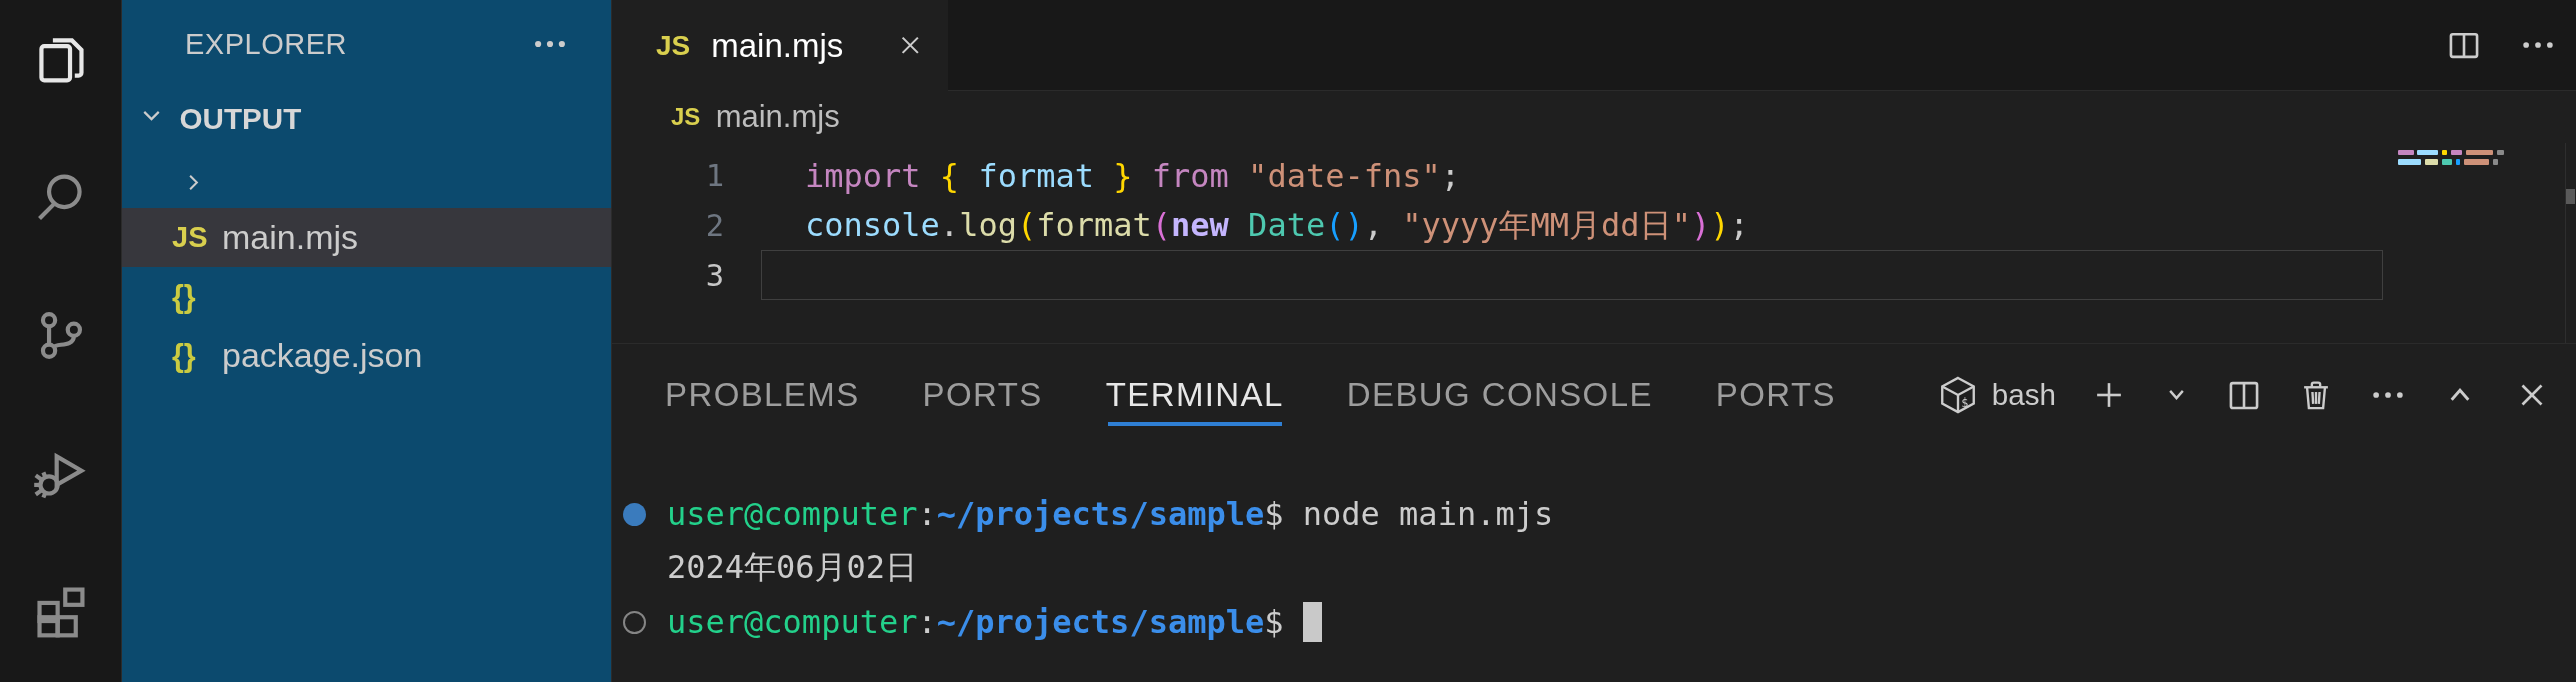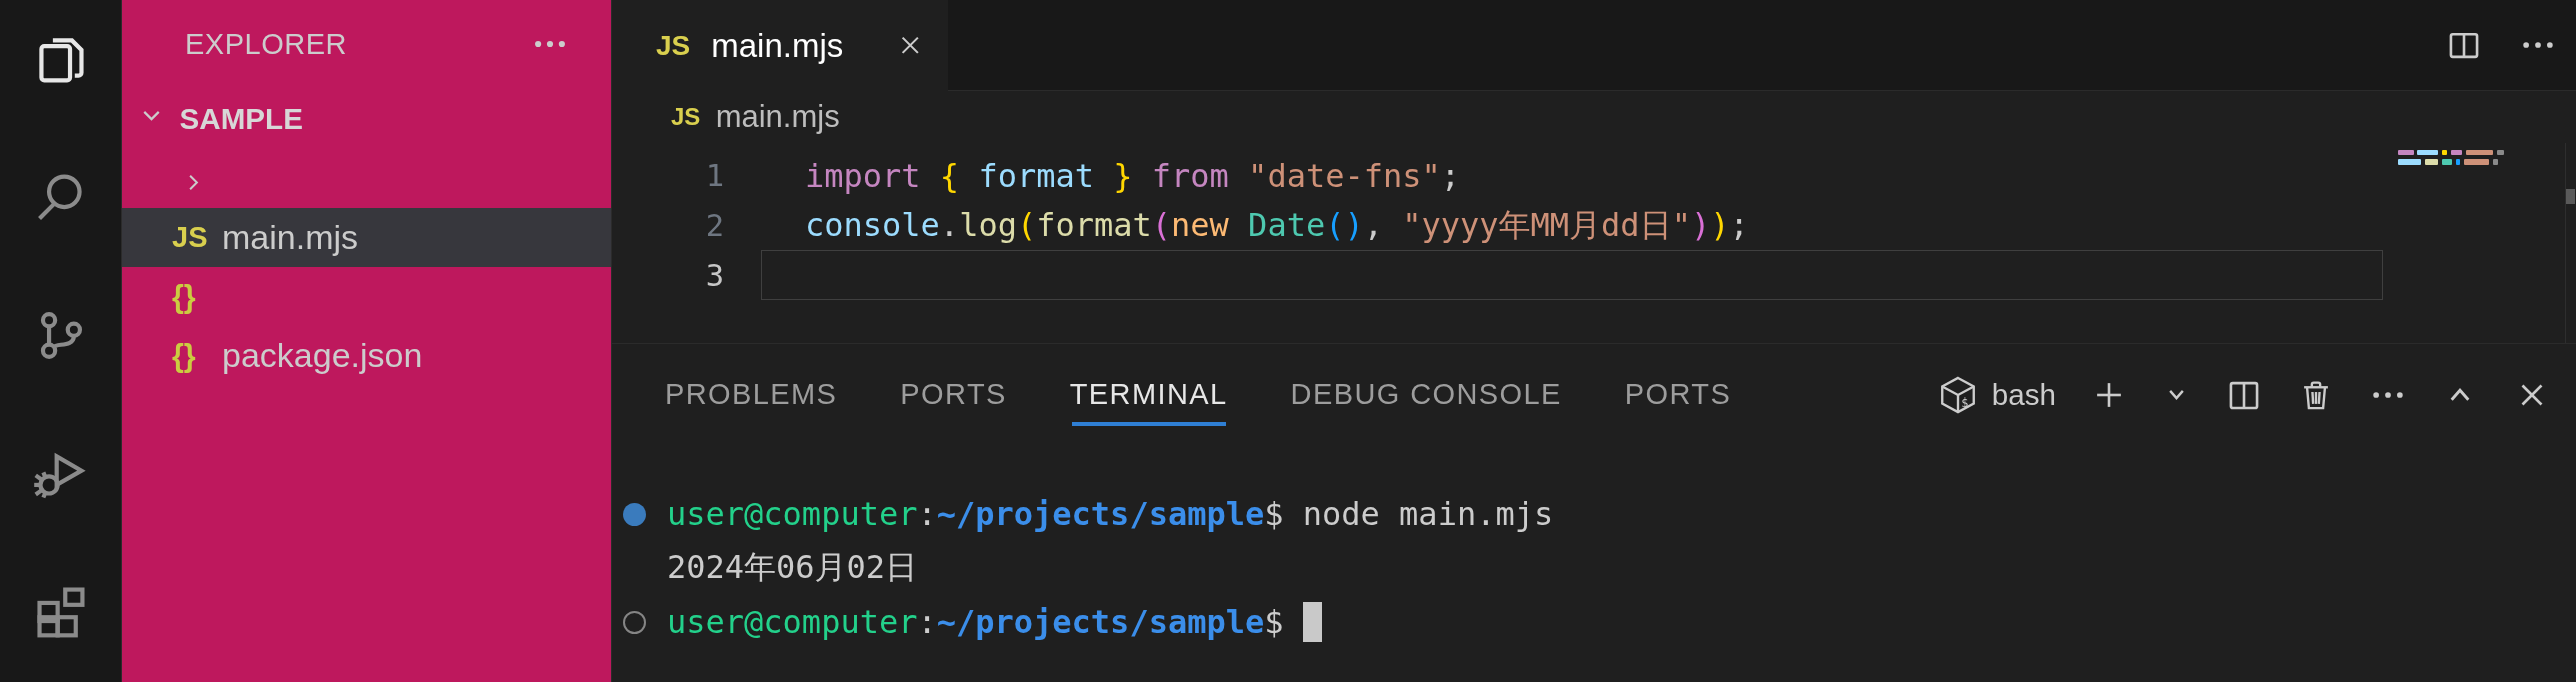--- a/index.html
+++ b/index.html
@@ -10,21 +10,21 @@
   
   .activitybar { width:122px; flex:none; background:#181818; border-right:1.9px solid #2b2b2b;
     display:flex; flex-direction:column; align-items:center; }
   .ab-item { width:120px; height:141px; display:flex; align-items:center; justify-content:center;
     color:#8b8b8b; cursor:pointer; }
   .ab-item:first-child { margin-top:-7.6px; }
   .ab-item.active { color:#e7e7e7; }
   .ab-item svg { width:61px; height:61px; }
 
   
-  .sidebar { width:490px; flex:none; background:#be185d; border-right:1.9px solid #2b2b2b;
+  .sidebar { width:490px; flex:none; background:#0c4a6e; border-right:1.9px solid #2b2b2b;
     display:flex; flex-direction:column; }
   .sidebar-header { height:88px; flex:none; display:flex; align-items:center;
     justify-content:space-between; padding:0 42px 0 63px; }
   .sidebar-title { font-size:29px; color:#cccccc; letter-spacing:0.5px; }
   .kebab svg { width:38px; height:38px; color:#cccccc; }
   .section-row { height:61px; display:flex; align-items:center; gap:13.3px; padding-left:15.3px;
     font-size:29.6px; font-weight:bold; color:#d7d7d7; cursor:pointer; }
   .section-row svg { width:29px; height:29px; color:#cccccc; }
   .file-row { height:59px; display:flex; align-items:center; padding-left:50px;
     font-size:34px; color:#cccccc; cursor:pointer; }
@@ -53,36 +53,36 @@
 
   .code-area { flex:1; position:relative; background:#1f1f1f;
     font-family:"DejaVu Sans Mono","Liberation Mono",monospace; }
   .code-lines { padding-top:7.6px; }
   .code-line { height:50px; display:flex; align-items:center; }
   .lnum { width:112px; flex:none; text-align:right; font-size:30.5px; color:#6e7681; }
   .lnum.current { color:#c6c6c6; }
   .ltext { padding-left:81px; font-size:32px; white-space:pre; }
   .tk-kw  { color:#c586c0;text-align:right; } .tk-var { color:#9cdcfe; } .tk-fn  { color:#dcdcaa; }
   .tk-b1  { color:#ffd700; } .tk-b2  { color:#da70d6; } .tk-b3  { color:#179fff; }
-  .tk-kw2 { color:#fdba74; } .tk-cls { color:#4ec9b0; } .tk-str { color:#ce9178; }
+  .tk-kw2 { color:#c4b5fd;font-weight:bold; } .tk-cls { color:#4ec9b0; } .tk-str { color:#ce9178; }
   .tk-pun { color:#cccccc; }
   .current-line-box { position:absolute; left:149px; right:193px; top:107px; height:50px;
     border:1.9px solid #3f3f3f; }
   .minimap { position:absolute; top:6.7px; right:15.3px; width:168px; cursor:pointer; }
   .mm-row { display:flex; gap:3.8px; height:5.7px; margin-bottom:3.8px; padding-left:5.7px; }
   .mm-seg { height:5.7px; border-radius:1px; }
   .overview-ruler { position:absolute; top:0; bottom:0; right:0; width:11.4px; border-left:1.9px solid #2e2e2e; }
   .overview-thumb { position:absolute; top:46px; right:1px; width:8.6px; height:15.3px; background:#5a5a5a; }
 
   
   .panel { flex:1; border-top:1.9px solid #2b2b2b; background:#1f1f1f; display:flex; flex-direction:column; }
   .panel-header { height:101px; flex:none; display:flex; align-items:center;
     justify-content:space-between; padding:0 25px 0 53px; }
   .panel-tabs { display:flex; gap:63px; height:100%; }
-  .panel-tab { display:flex; align-items:center; position:relative; font-size:29px;
+  .panel-tab { display:flex; align-items:center; position:relative; font-size:33px;
     letter-spacing:1.4px; color:#9d9d9d; cursor:pointer; }
   .panel-tab.active { color:#e7e7e7; }
   .panel-tab.active::after { content:""; position:absolute; left:1.9px; right:1.9px; bottom:19px;
     height:3.8px; background:#2f7fd4; }
   .panel-actions { display:flex; align-items:center; gap:34px; color:#cccccc; }
   .panel-actions svg { width:38px; height:38px; display:block; }
   .bash-group { display:flex; align-items:center; gap:13.3px; font-size:29.6px; color:#cccccc; cursor:pointer; }
   .bash-group svg { width:42px; height:42px; }
   .sm svg { width:29px; height:29px; }
   .pa-btn { cursor:pointer; display:flex; }
@@ -159,21 +159,21 @@
             </g>
           </svg>
       </span>
     </div>
     <div class="section-row">
       <span>
         <svg viewBox="0 0 32 32" fill="none" stroke="currentColor" stroke-width="2.4">
             <polyline points="8,12 16,20 24,12"></polyline>
           </svg>
       </span>
-      <span>SAMPLE</span>
+      <span>OUTPUT</span>
     </div>
     <div id="file-list">
         <div class="file-row">
           <span class="icon-box">
             <span class="folder-chevron"><svg viewBox="0 0 32 32" fill="none" stroke="currentColor" stroke-width="2.4">
                 <polyline points="12,8 20,16 12,24"></polyline>
               </svg></span>
           </span>
         </div>
         <div class="file-row selected">

